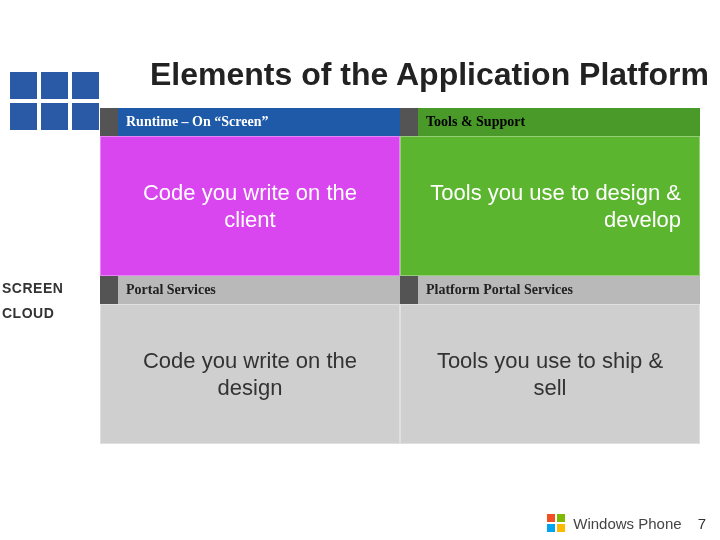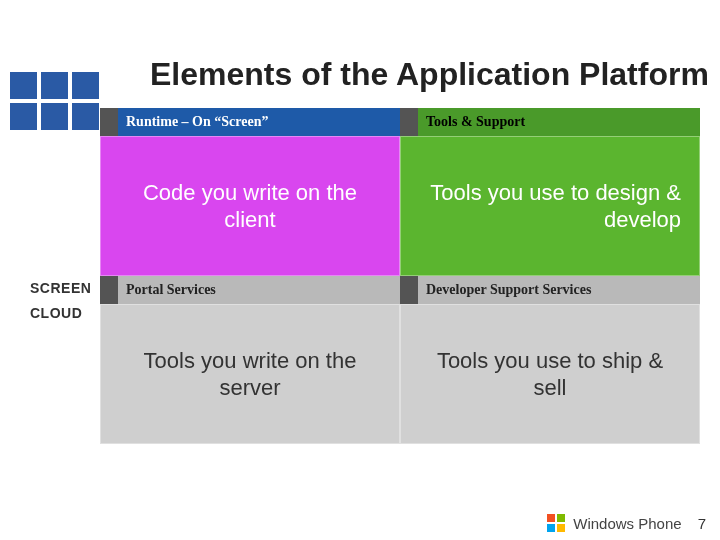--- a/index.html
+++ b/index.html
@@ -77,21 +77,20 @@
   .cell.blue  { background: #d946ef; }
   .cell.green { background: #5bb52f; text-align: right; }
   .cell.grey  { background: #cfcfcf; color: #333; }
   .side-label {
     position: absolute;
     left: 2px;
     font-size: 14px;
     font-weight: 600;
     color: #333;
     letter-spacing: 0.5px;
-    margin-left: 28px;
   }
   .side-label.screen { top: 280px; }
   .side-label.cloud  { top: 305px; }
   .footer {
     position: absolute;
     bottom: 8px;
     right: 14px;
     display: flex;
     align-items: center;
     gap: 6px;
@@ -139,24 +138,24 @@
 
   <div class="cell blue">Code you write on the client</div>
   <div class="cell green">Tools you use to design &amp; develop</div>
 
   <div class="tab-bar">
     <div class="tab-stub"></div>
     <div class="tab-label grey">Portal Services</div>
   </div>
   <div class="tab-bar">
     <div class="tab-stub"></div>
-    <div class="tab-label grey">Developer Support Services</div>
+    <div class="tab-label grey">Platform Portal Services</div>
   </div>
 
-  <div class="cell grey">Tools you write on the server</div>
+  <div class="cell grey">Code you write on the design</div>
   <div class="cell grey">Tools you use to ship &amp; sell</div>
 
 </div>
 
 <div class="footer">
   <div class="wp-logo">
     <svg width="18" height="18" viewBox="0 0 18 18">
       <rect x="0" y="0" width="8" height="8" fill="#f25022"></rect>
       <rect x="10" y="0" width="8" height="8" fill="#7fba00"></rect>
       <rect x="0" y="10" width="8" height="8" fill="#00a4ef"></rect>

